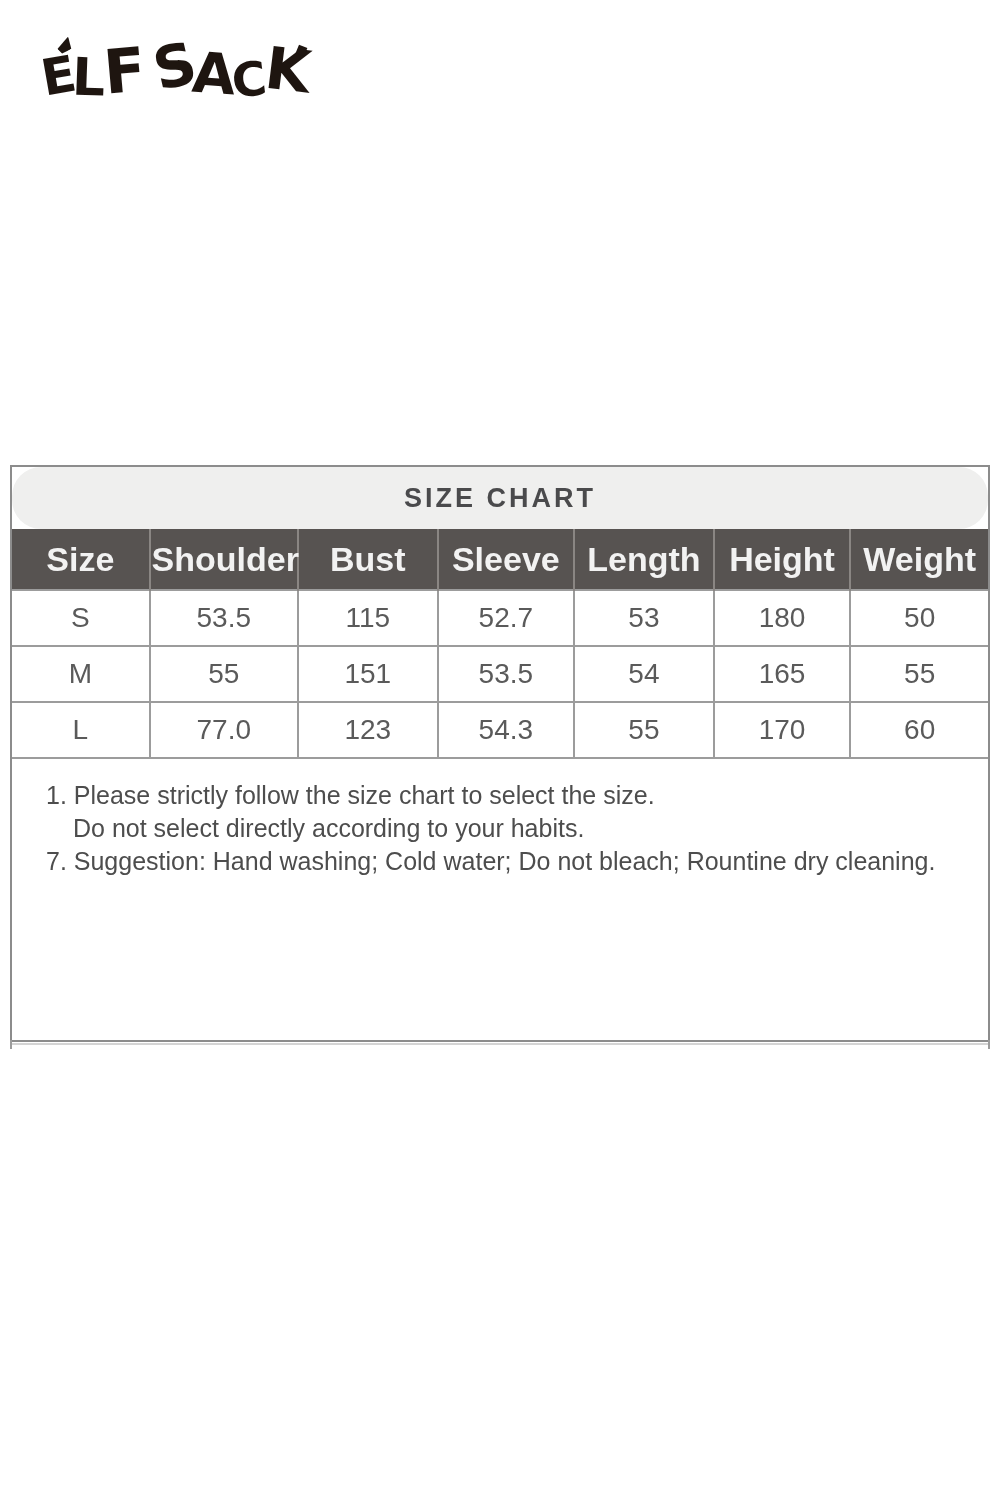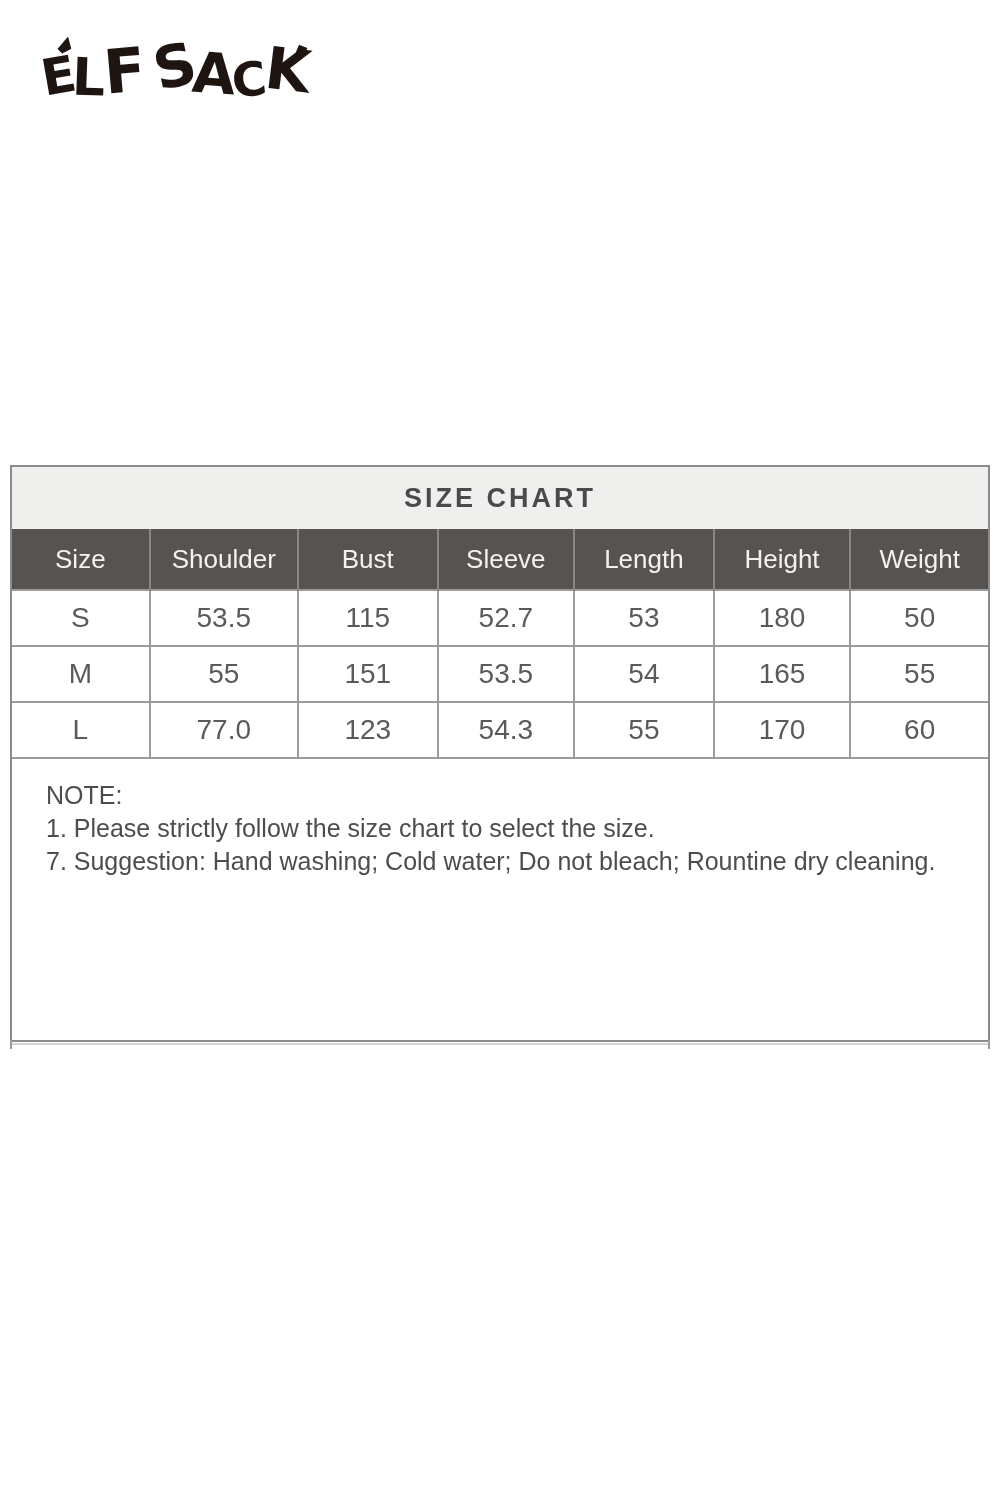--- a/index.html
+++ b/index.html
@@ -47,30 +47,31 @@
     box-sizing:border-box;
     border:2px solid #8c8c8c;
     background:#ffffff;
   }
   .title-band {
     height:62px;
     background:#efefee;
     display:flex; align-items:center; justify-content:center;
     font-size:27px; font-weight:bold; letter-spacing:3px;
     color:#4a4a4c;
+    border-radius:29px;
   }
   table.size-table {
     width:100%;
     border-collapse:collapse;
     table-layout:fixed;
   }
   table.size-table thead th {
     background:#575351;
     color:#f2f2f2;
-    font-size:26px; font-weight:400;
+    font-size:34px; font-weight:700;
     height:58px;
     border-left:2px solid #8a8683;
   }
   table.size-table thead th:first-child { border-left:none; }
   table.size-table tbody td {
     text-align:center;
     font-size:28px;
     color:#5a5a5a;
     height:52px;
     border:2px solid #9c9c9c;
@@ -169,22 +170,22 @@
           <td>123</td>
           <td>54.3</td>
           <td>55</td>
           <td>170</td>
           <td>60</td>
         </tr>
       </tbody>
     </table>
 
     <div class="notes">
-      <div class="note-line">NOTE:</div>
       <div class="note-line">1. Please strictly follow the size chart to select the size.</div>
+      <div class="note-line indent">Do not select directly according to your habits.</div>
       <div class="note-line">7. Suggestion: Hand washing; Cold water; Do not bleach; Rountine dry cleaning.</div>
     </div>
 
   </div>
 
   <div class="bottom-artifact">
     <div class="faint-line"></div>
   </div>
 
 </div>

